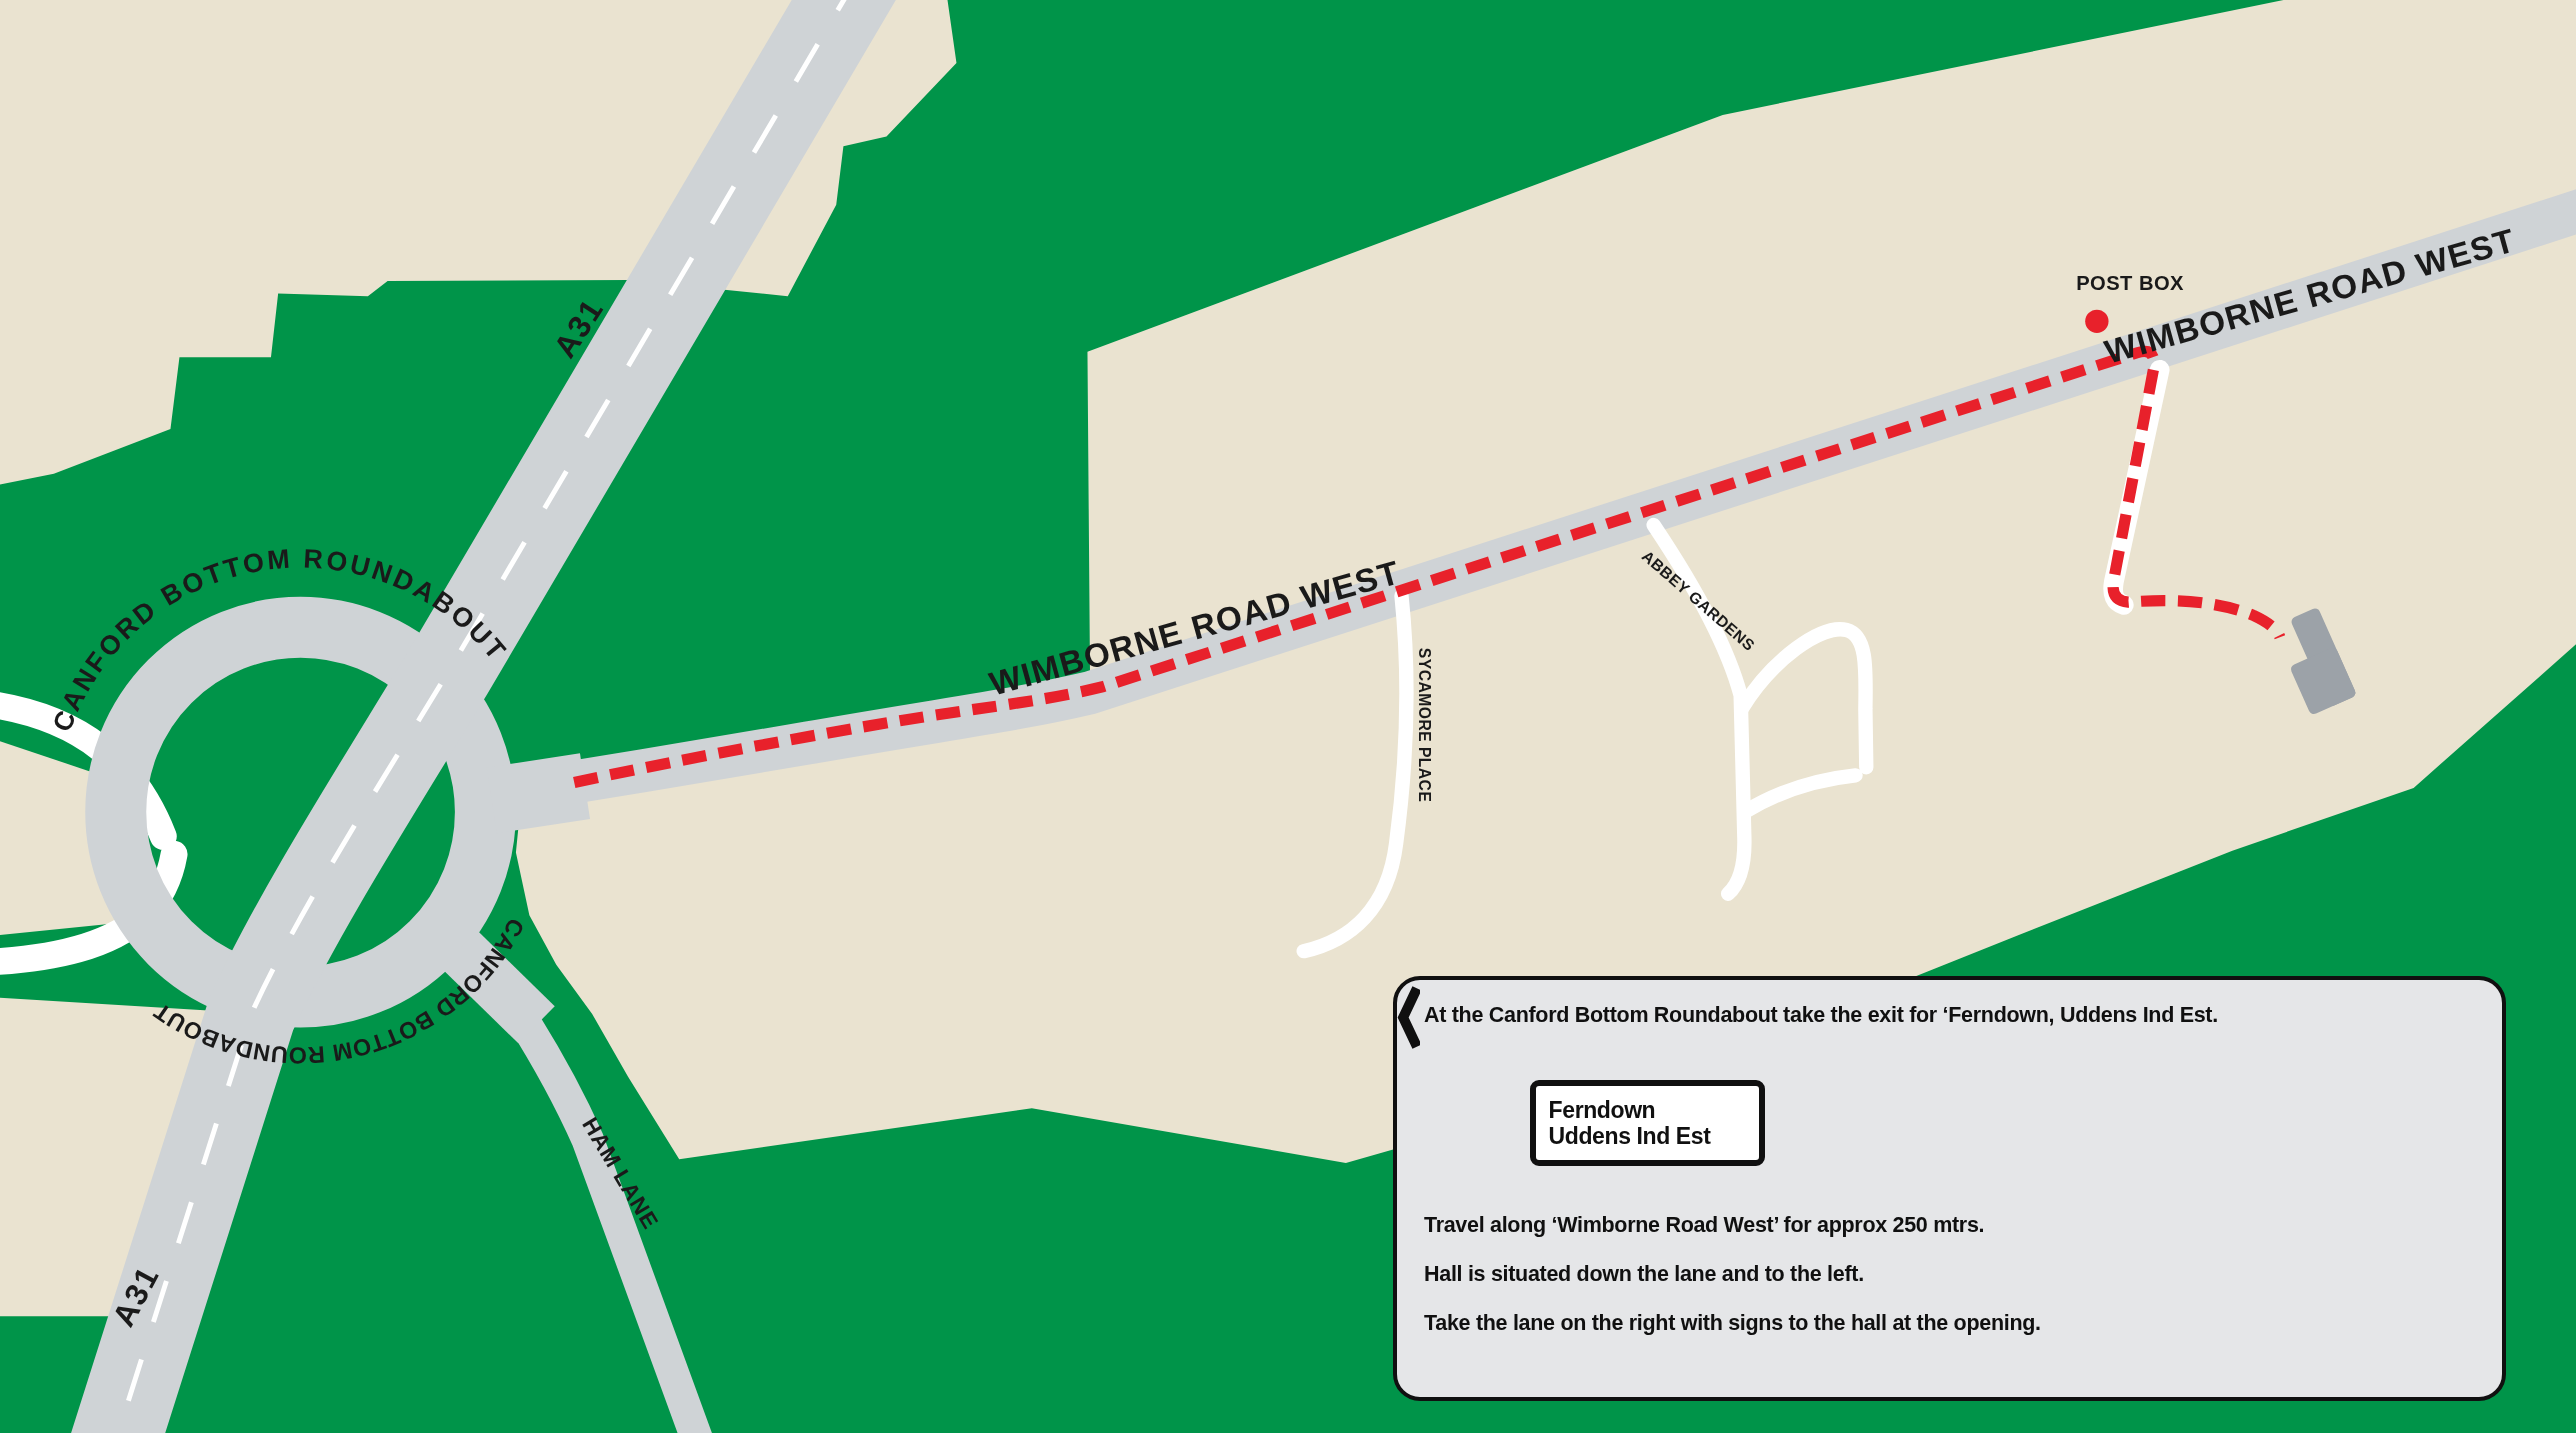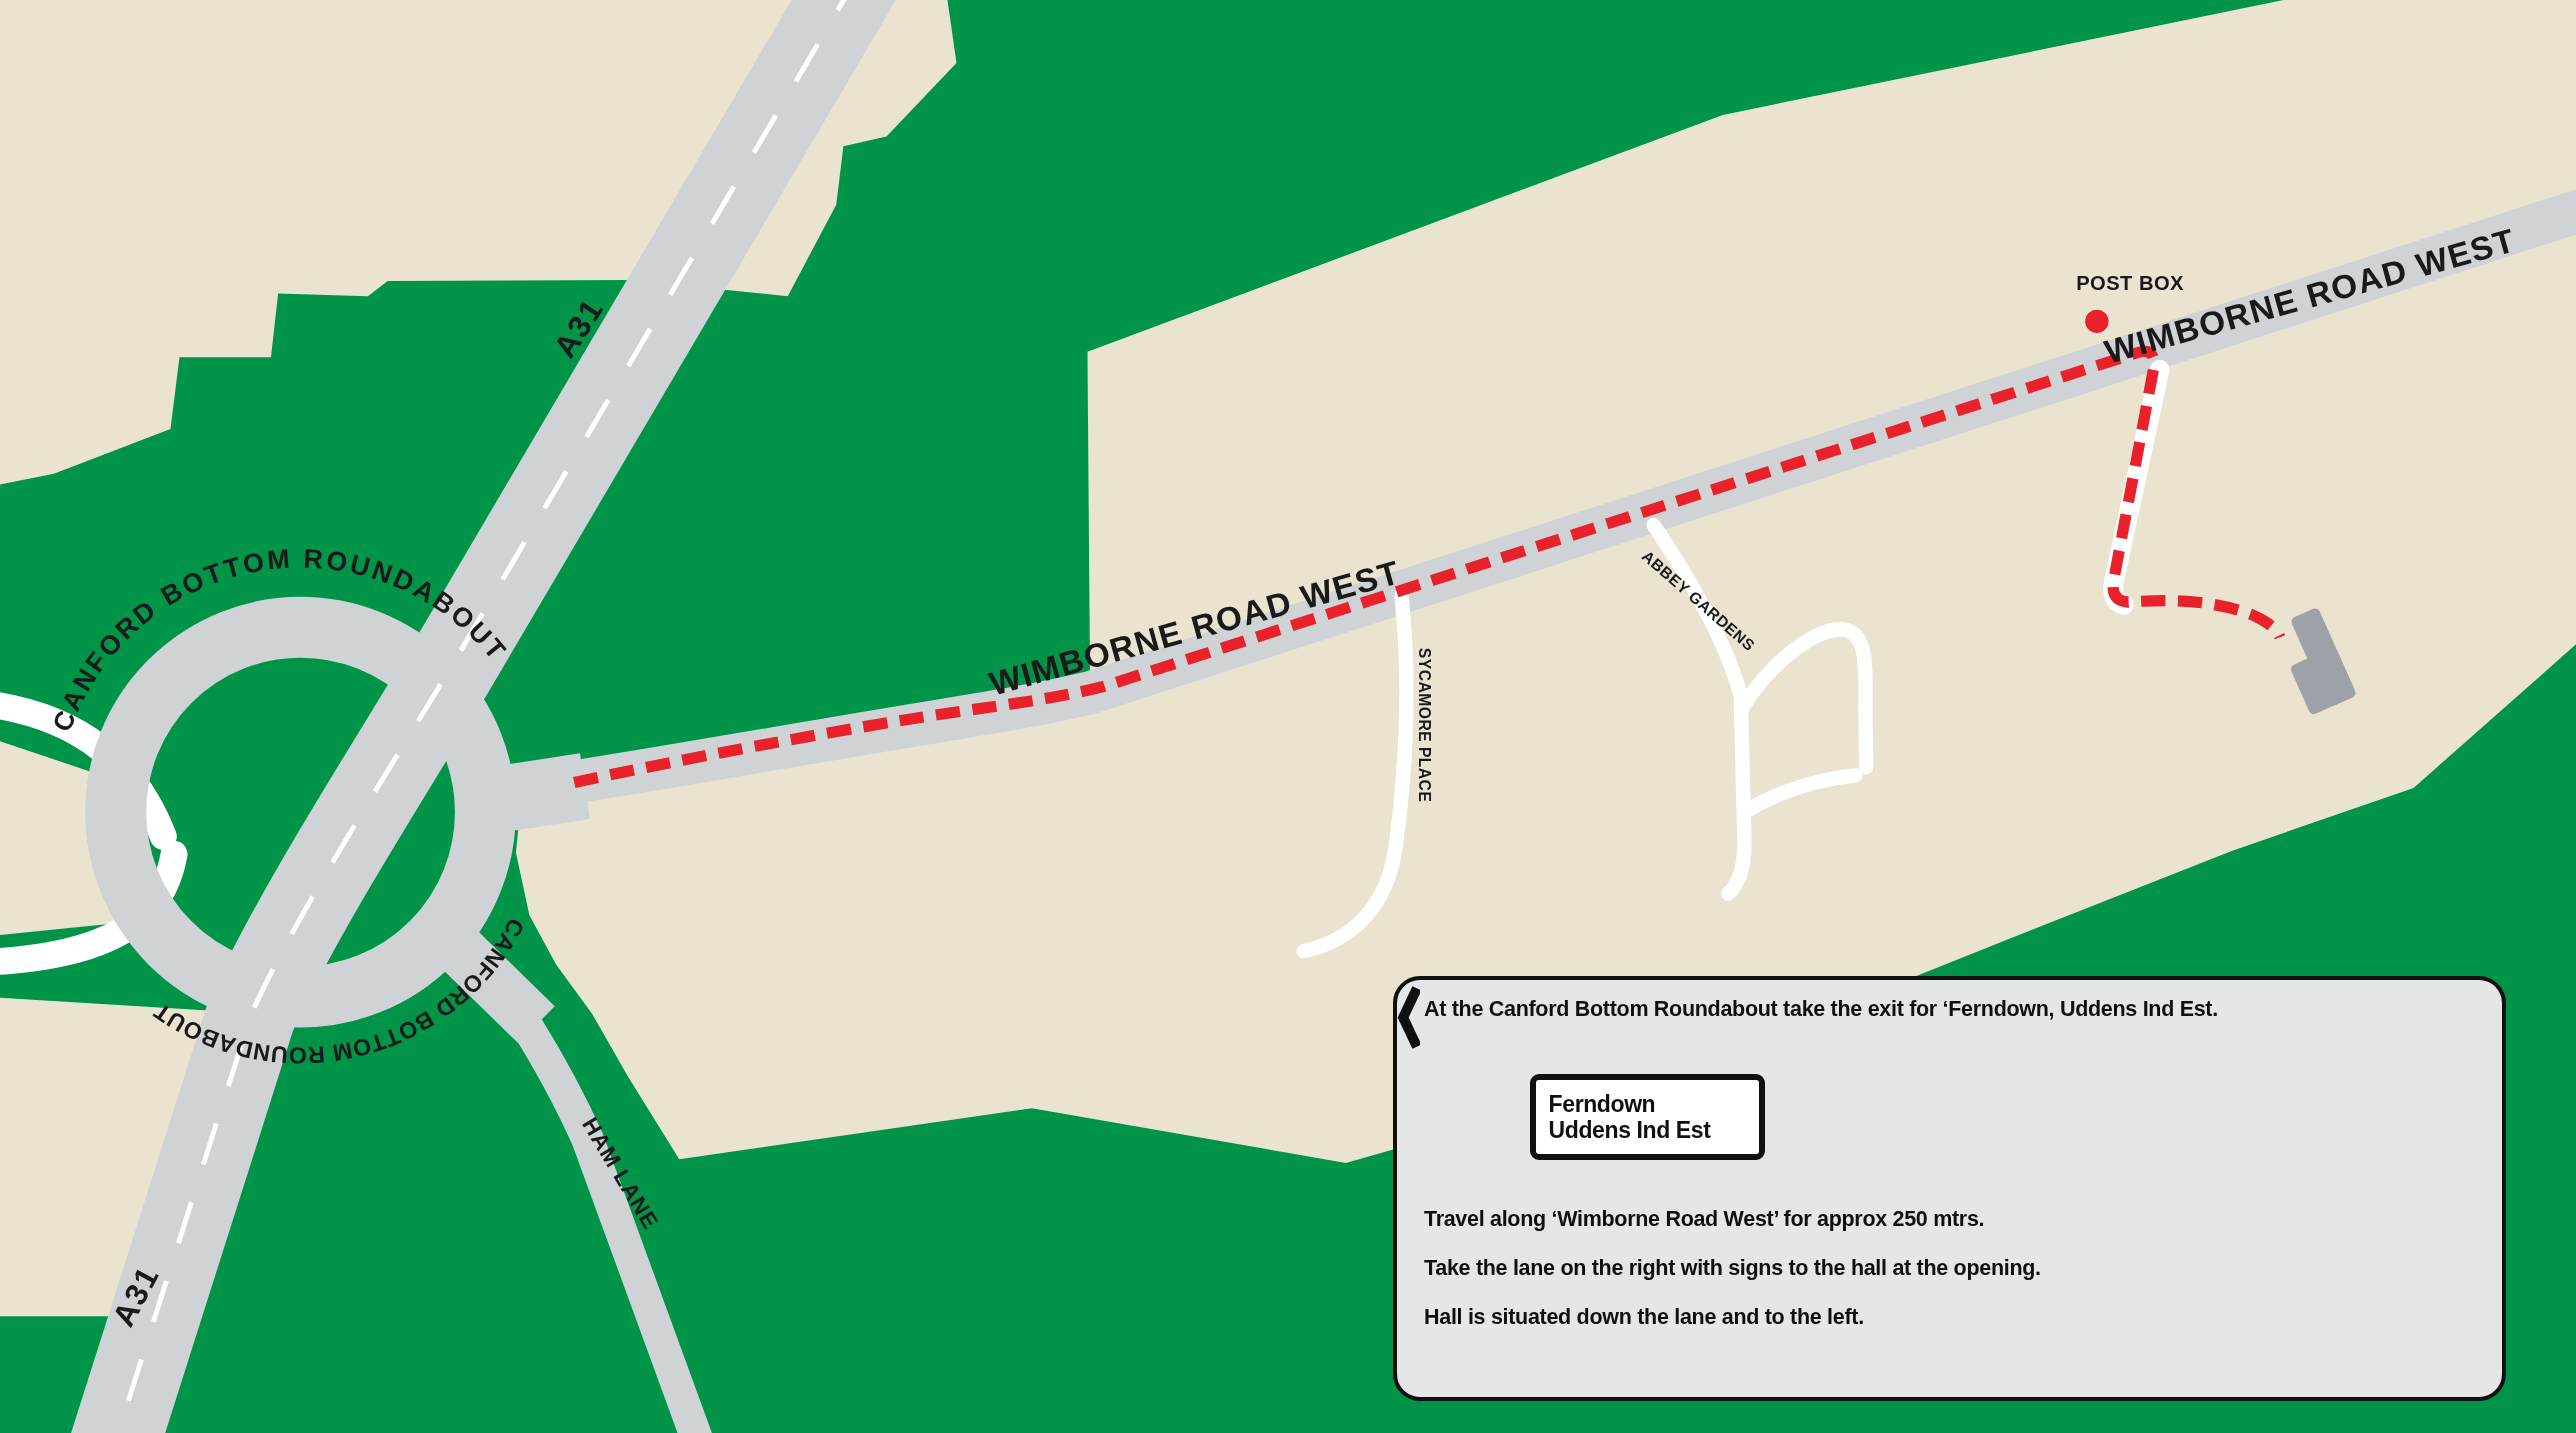--- a/index.html
+++ b/index.html
@@ -2,21 +2,21 @@
 <html style="font-size:14.4px"><head>
 <meta charset="utf-8">
 <style>
   html,body{margin:0;padding:0;background:#009449;}
   .stage{position:relative;width:2576px;height:1434px;overflow:hidden;font-family:"Liberation Sans",sans-serif;}
   .stage svg{position:absolute;left:0;top:0;}
   svg text{font-family:"Liberation Sans",sans-serif;font-weight:bold;fill:#1A1A1A;}
 
   .info-box{
     position:absolute;left:1393px;top:976px;width:1113px;height:425px;box-sizing:border-box;
-    background:#E5E6E8;border:4.5px solid #101010;border-radius:27px;padding:17px 27px;
+    background:#E5E6E8;border:4.5px solid #101010;border-radius:27px;padding:23px 27px;
     color:#101010;
   }
   .info-line{font-size:21.5px;font-weight:bold;letter-spacing:-0.3px;margin:0;white-space:nowrap;}
   .road-sign{
     margin:52px 0 0 106px;width:235px;box-sizing:border-box;background:#ffffff;
     border:6.3px solid #101010;border-radius:9px;padding:10.8px 12.6px;
     display:flex;align-items:flex-end;gap:10.8px;
   }
   .sign-text{font-size:23px;font-weight:bold;line-height:1.15;letter-spacing:-0.4px;white-space:nowrap;}
   .directions{margin-top:47px;}
@@ -98,18 +98,18 @@
         <path d="M26,4 L8,42 L26,80" fill="none" stroke="#101010" stroke-width="13"></path>
       </svg>
       <div class="sign-text">
         <div>Ferndown</div>
         <div>Uddens Ind Est</div>
       </div>
     </div>
 
     <div class="directions">
       <p class="info-line">Travel along ‘Wimborne Road West’ for approx 250 mtrs.</p>
+      <p class="info-line">Hall is situated down the lane and to the left.</p>
       <p class="info-line">Take the lane on the right with signs to the hall at the opening.</p>
-      <p class="info-line">Hall is situated down the lane and to the left.</p>
     </div>
   </div>
 </div>
 
 
 </body></html>

